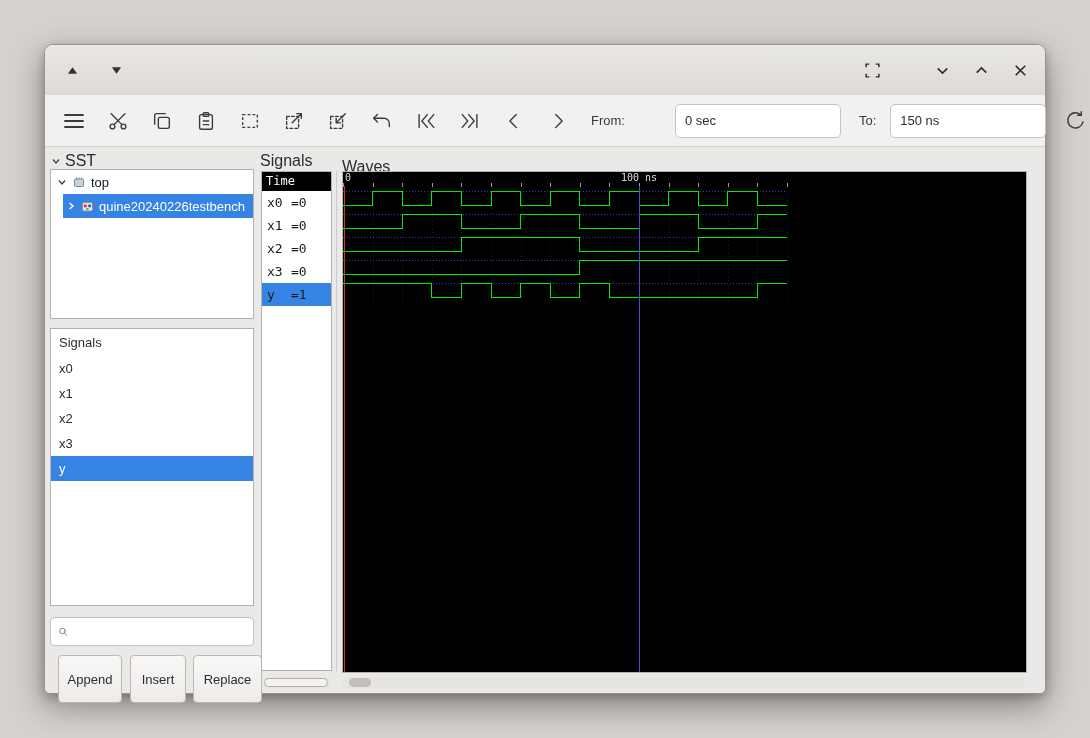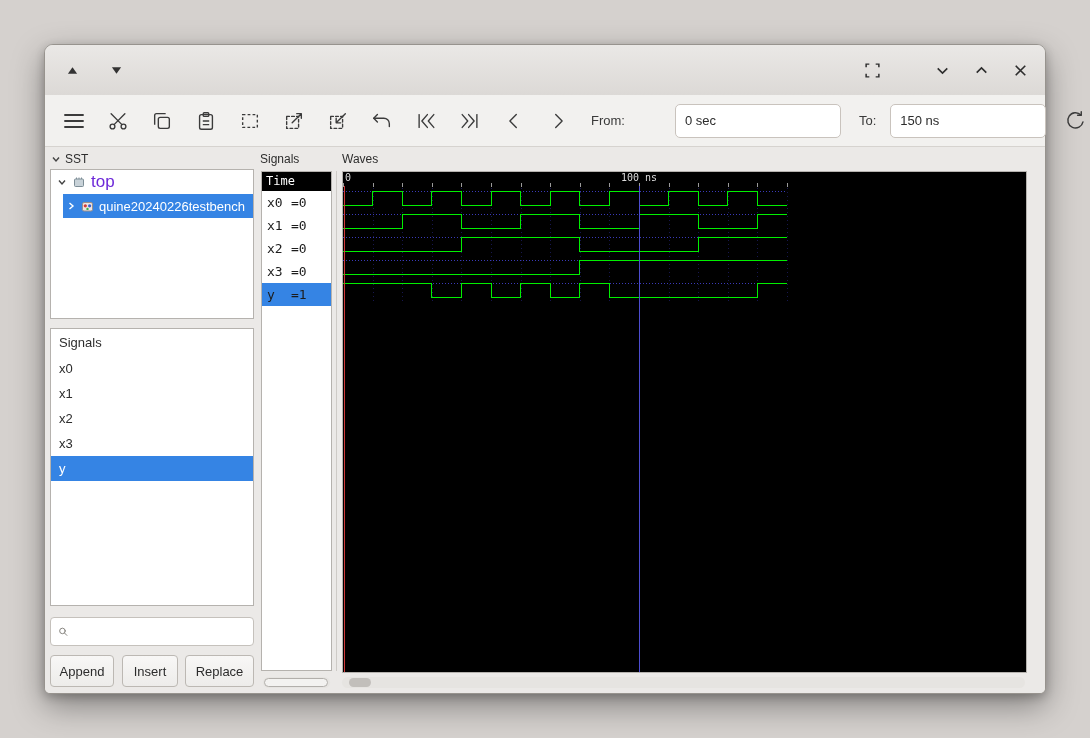--- a/index.html
+++ b/index.html
@@ -20,37 +20,37 @@
   
   .toolbar{position:absolute;top:50px;left:0;right:0;height:52px;background:#f2f1ef;border-bottom:1px solid #d6d3cf;
            display:flex;align-items:center;padding:12px 14px;box-sizing:border-box;gap:14px;}
   .tool-btn{width:30px;height:30px;display:flex;align-items:center;justify-content:center;border-radius:4px;flex:0 0 auto;}
   .tb-label{font-size:13px;color:#3a3a3a;flex:0 0 auto;margin-left:4px;}
   .tb-input{height:34px;border:1px solid #c9c3bd;border-radius:5px;background:#fff;font-size:13px;color:#2c2c2c;
             padding:0 9px;box-sizing:border-box;font-family:"Liberation Sans",sans-serif;}
   .reload{margin-left:auto;}
   
   .content{position:absolute;top:102px;left:0;right:0;bottom:0;background:#ebe9e7;border-radius:0 0 5px 5px;}
-  .frame-label{position:absolute;font-size:12px;color:#2d2d2d;display:flex;align-items:center;gap:4px;}
+  .frame-label{position:absolute;font-size:16px;color:#2d2d2d;display:flex;align-items:center;gap:4px;}
   .panel{position:absolute;background:#fff;border:1px solid #b5b2ae;box-sizing:border-box;overflow:hidden;}
   
-  .tree-row{height:24px;display:flex;align-items:center;font-size:17px;color:#6d28d9;padding-left:6px;gap:5px;}
+  .tree-row{height:24px;display:flex;align-items:center;font-size:13px;color:#0f172a;padding-left:6px;gap:5px;}
   .tree-row-sel{height:24px;margin-left:12px;display:flex;align-items:center;gap:5px;color:#fff;font-size:13px;
                 padding-left:3px;white-space:nowrap;overflow:hidden;}
   
   .list-head{height:27px;line-height:27px;padding-left:8px;font-size:13px;color:#2d2d2d;}
   .list-item{height:25px;line-height:25px;padding-left:8px;font-size:13px;color:#2c2c2c;}
   .sel-bg{color:#fff;align-items:center;}
   
   .search{position:absolute;background:#fff;border:1px solid #c5c1bc;border-radius:4px;display:flex;align-items:center;
           padding-left:7px;box-sizing:border-box;gap:5px;}
   .search input{border:none;outline:none;flex:1;height:100%;font-size:13px;background:transparent;}
   
-  .btn{position:absolute;height:32px;background:linear-gradient(#f8f7f6,#edecea);border:1px solid #bcb8b3;border-radius:4px;
-       font-size:13px;color:#2c2c2c;display:flex;align-items:center;justify-content:center;box-sizing:border-box;}
+  .btn{position:absolute;height:48px;background:linear-gradient(#f8f7f6,#edecea);border:1px solid #bcb8b3;border-radius:4px;
+       font-size:13px;color:#2c2c2c;display:flex;align-items:center;justify-content:center;box-sizing:border-box;margin-left:8px;}
   
   .time-head{height:19px;line-height:19px;background:#000;color:#fff;font-family:"DejaVu Sans Mono",monospace;
              font-size:12px;padding-left:4px;}
   .name-row{height:23px;line-height:23px;font-family:"DejaVu Sans Mono",monospace;font-size:13px;color:#1c1c1c;
             padding-left:5px;display:flex;}
   .name-row .nm{display:inline-block;width:24px;}
   
   .sb-track{position:absolute;height:11px;border-radius:6px;background:#e6e4e1;}
   .sb-thumb{position:absolute;top:1px;height:9px;border-radius:5px;}
   .splitter{position:absolute;width:1px;background:#cecbc7;}
@@ -272,21 +272,21 @@
           <span class="nm">y</span>
           <span>=1</span>
         </div>
     </div>
     <div class="sb-track" style="left:218px;top:530px;width:67px;">
       <div class="sb-thumb" style="left:1px;width:64px;background:#f3f2f0;border:1px solid #b2afab;box-sizing:border-box;"></div>
     </div>
 
     <div class="splitter" style="left:291px;top:24px;height:500px;"></div>
 
-    <div class="frame-label" style="left:297px;top:5px;">
+    <div class="frame-label" style="left:297px;top:11px;">
       <span>Waves</span>
     </div>
     <div class="wave-wrap" style="left:297px;top:24px;width:683px;height:500px;">
       <svg id="wave-svg" width="683" height="500" shape-rendering="crispEdges">
           <rect x="0" y="0" width="683" height="500" fill="#000000"></rect>
           <line x1="0.5" y1="11" x2="0.5" y2="15" stroke="#9a9a9a" stroke-width="1"></line>
           <line x1="30.5" y1="11" x2="30.5" y2="15" stroke="#9a9a9a" stroke-width="1"></line>
           <line x1="59.5" y1="11" x2="59.5" y2="15" stroke="#9a9a9a" stroke-width="1"></line>
           <line x1="89.5" y1="11" x2="89.5" y2="15" stroke="#9a9a9a" stroke-width="1"></line>
           <line x1="118.5" y1="11" x2="118.5" y2="15" stroke="#9a9a9a" stroke-width="1"></line>

